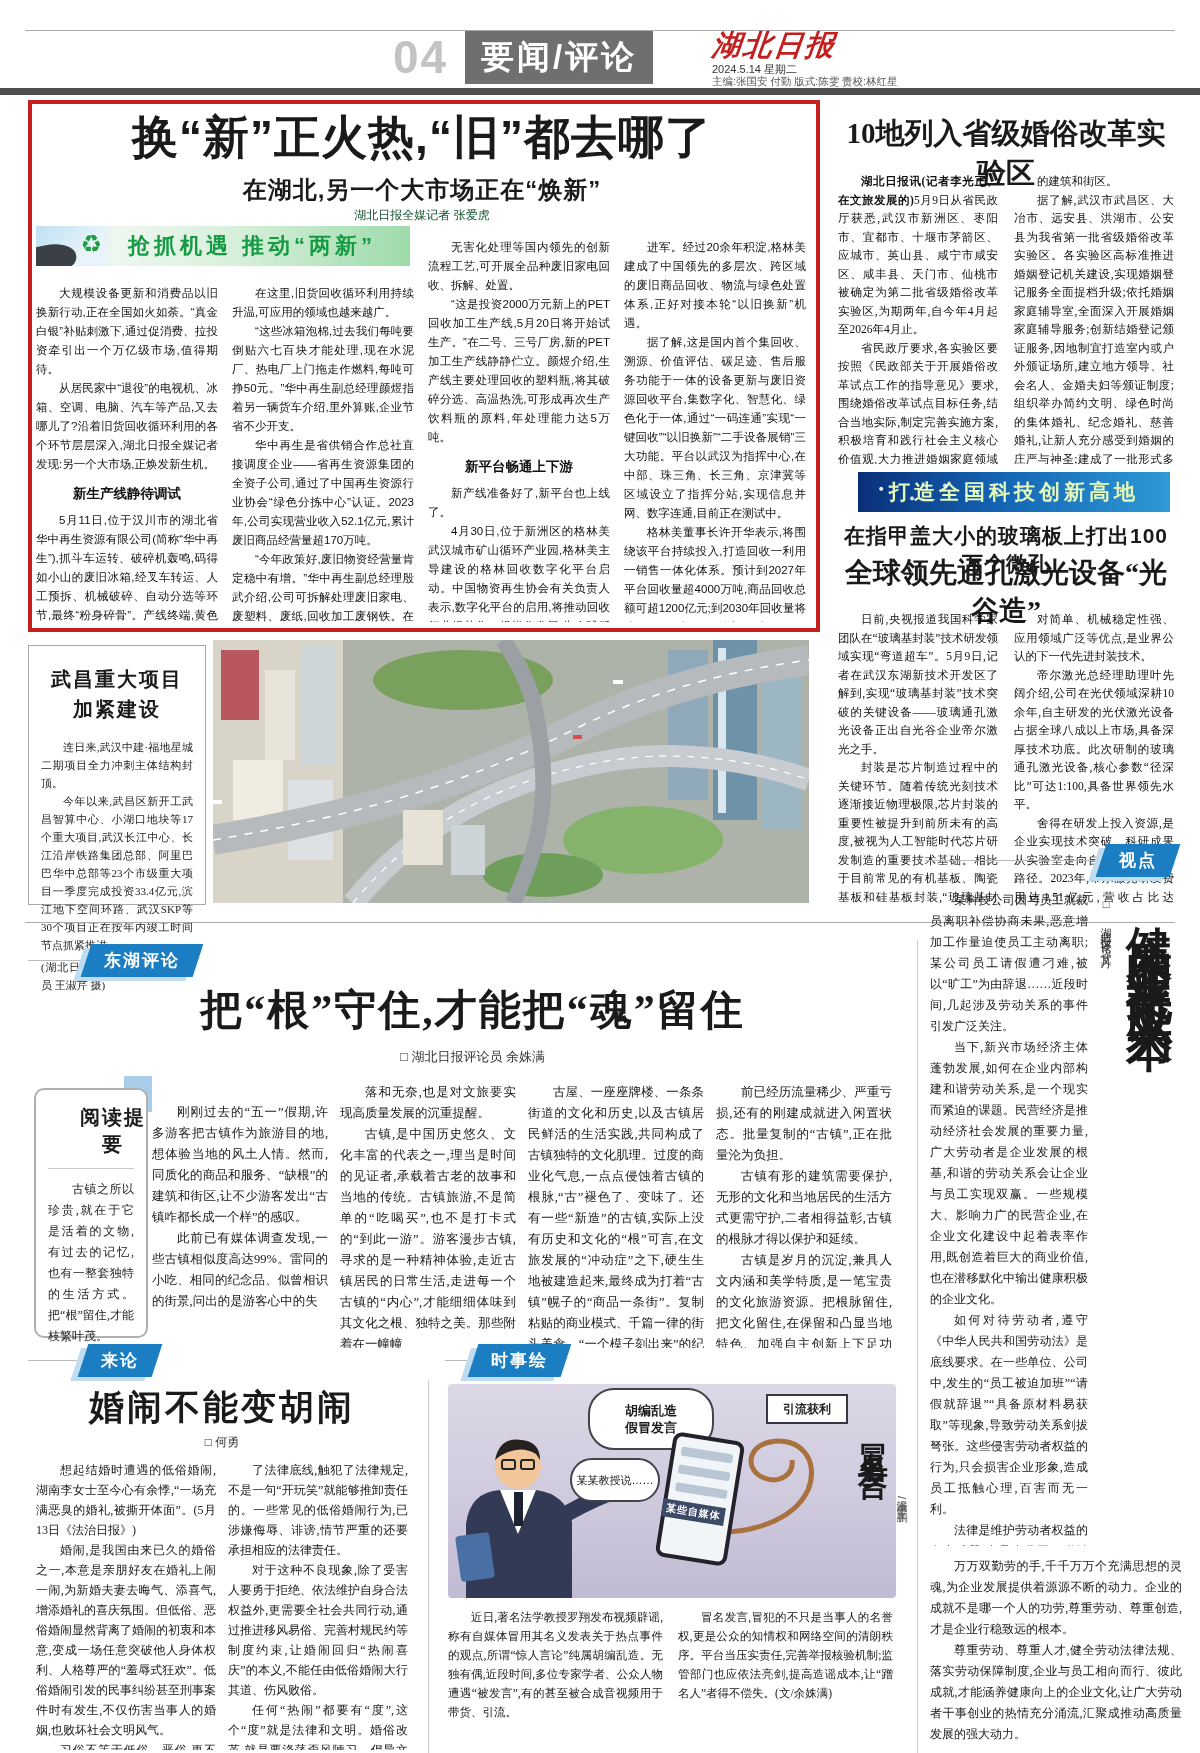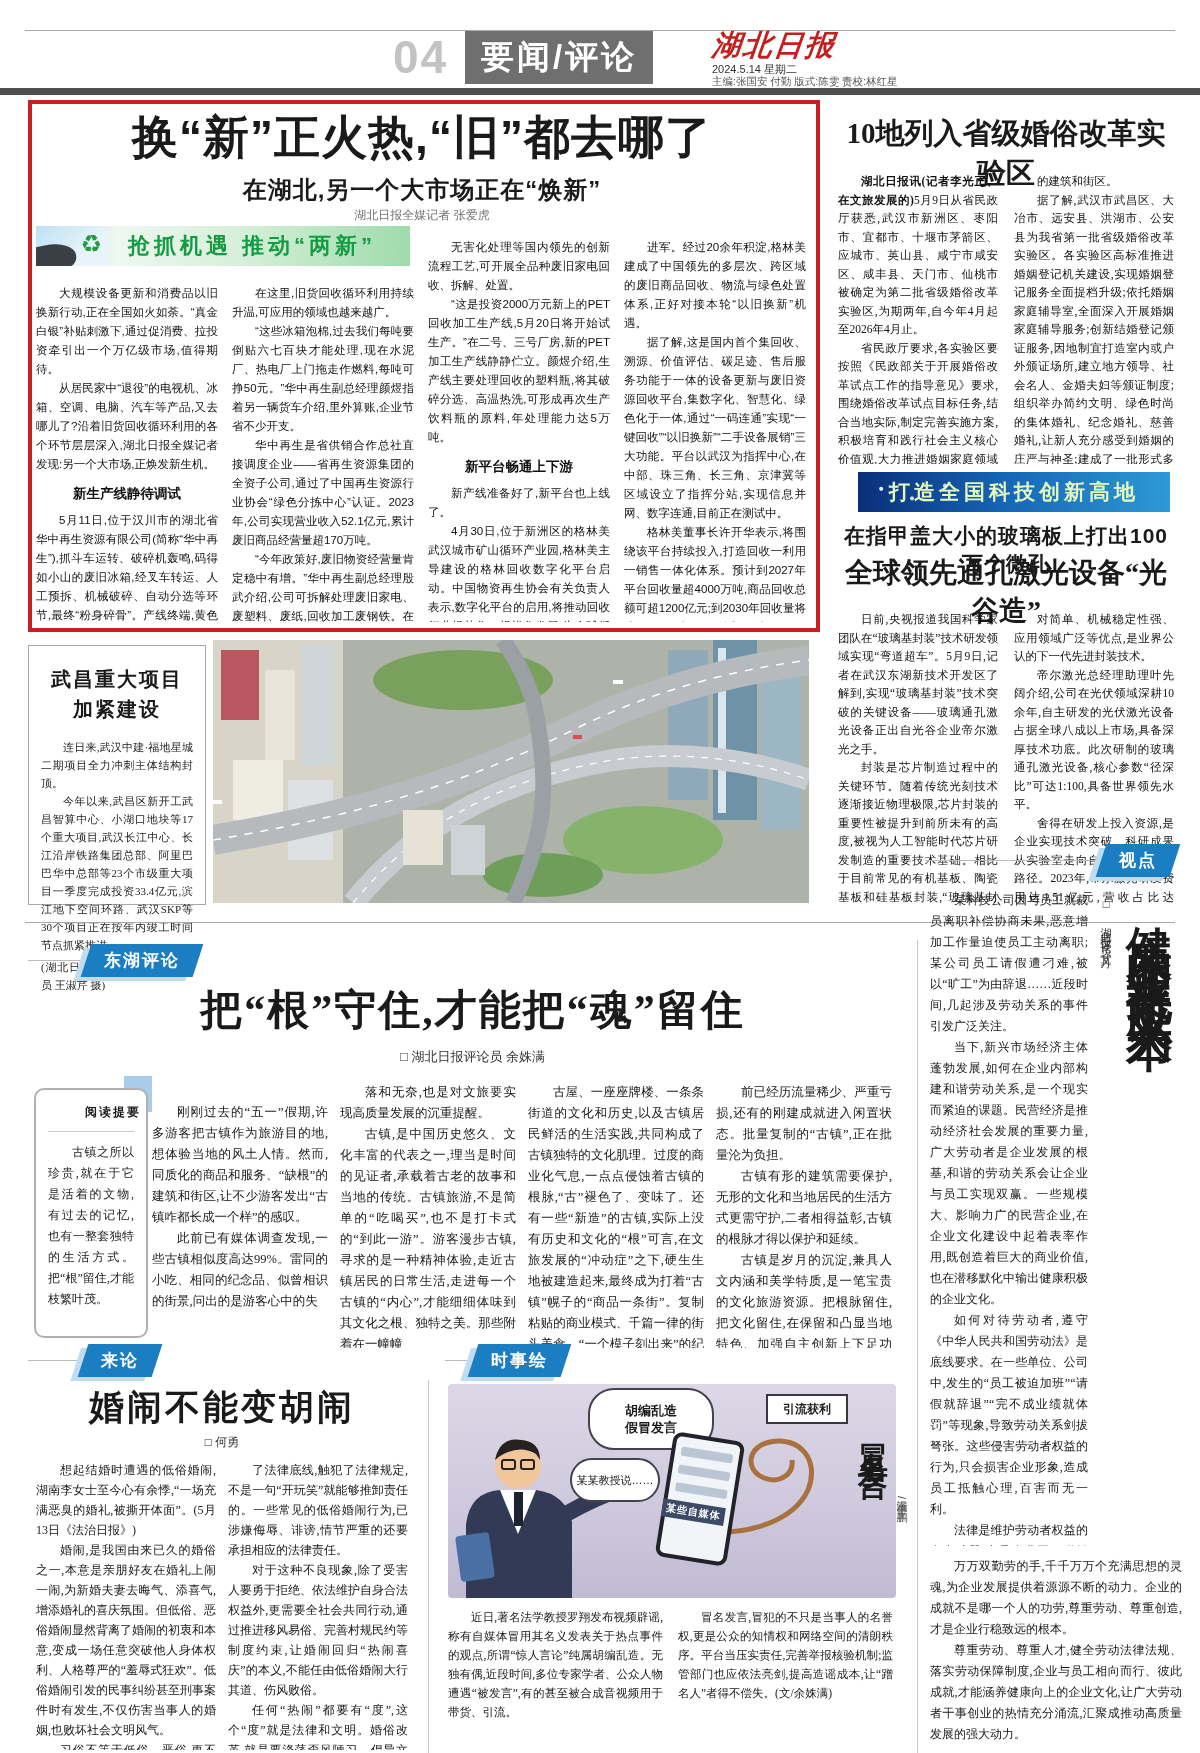--- a/index.html
+++ b/index.html
@@ -13,21 +13,21 @@
   .section-box{background:#6f6f6f;color:#ffffff;font-size:33px;font-weight:900;padding:4px 16px;letter-spacing:3px;}
   .masthead{font-family:"Liberation Serif","DejaVu Serif",serif;font-style:italic;font-weight:900;
             color:#c31f1f;font-size:29px;transform:skewX(-6deg);letter-spacing:2px;}
   .date-line{font-size:11px;color:#333;margin-top:2px;}
   .staff-line{font-size:10.5px;color:#555;margin-top:1px;}
   .dark-band{background:#4f4f4f;}
   
   .red-box{border:4px solid #c5201d;}
   .h-main{font-size:46px;font-weight:900;text-align:center;letter-spacing:1px;line-height:1.1;}
   .h-deck{font-size:24px;font-weight:600;text-align:center;letter-spacing:1px;}
-  .h-byline{font-size:12px;color:#737373;text-align:center;}
+  .h-byline{font-size:12px;color:#14532d;text-align:center;}
   .green-banner{display:flex;align-items:center;background:linear-gradient(90deg,#cfe9f5 0,#eef7f0 22%,#d6efd9 55%,#9edbab 100%);overflow:hidden;}
   .gb-photo{width:72px;height:100%;background:linear-gradient(135deg,#bfe1f2 0,#e8f4fa 70%);position:relative;flex:0 0 auto;}
   .gb-hand{position:absolute;left:-6px;bottom:-4px;width:46px;height:26px;background:#3a3f46;border-radius:4px 60% 10px 4px;transform:rotate(-12deg);}
   .gb-recycle{position:absolute;right:6px;top:4px;color:#1f9d40;font-size:24px;}
   .gb-text{color:#149b43;font-size:22px;font-weight:900;letter-spacing:4px;padding-left:20px;}
   .body-col{font-size:11.5px;line-height:19px;text-align:justify;overflow:hidden;color:#111;}
   .body-col p{margin:0;text-indent:2em;}
   .sub-head{font-size:13.5px;font-weight:900;text-align:center;margin:10px 0 8px 0 !important;text-indent:0 !important;}
   .h-serif{font-family:"Liberation Serif","DejaVu Serif",serif;font-weight:900;text-align:center;}
   .news-col{font-family:"Liberation Serif","DejaVu Serif",serif;font-size:11.5px;line-height:18.5px;
@@ -50,21 +50,21 @@
   .cap-body{font-size:11px;line-height:18px;text-align:justify;color:#222;}
   .cap-body p{margin:0;text-indent:2em;}
   
   .badge-row{display:flex;align-items:center;}
   .badge-line{height:1px;background:#bbbbbb;flex:1 1 auto;}
   .badge{background:#1b7ec3;transform:skewX(-18deg);padding:5px 18px;box-shadow:-6px 4px 0 #bfdcf0;}
   .badge span{display:inline-block;transform:skewX(18deg);color:#fff;font-weight:900;font-size:17px;letter-spacing:2px;}
   
   .sum-box{border:2px solid #b0b0b0;border-radius:10px;background:#fff;z-index:2;}
   .sum-accent{background:#a9cce8;z-index:1;}
-  .sum-title{font-family:"Liberation Serif","DejaVu Serif",serif;font-weight:900;font-size:12px;text-align:center;letter-spacing:2px;margin-top:14px;padding-left:44px;}
+  .sum-title{font-family:"Liberation Serif","DejaVu Serif",serif;font-weight:900;font-size:20px;text-align:center;letter-spacing:2px;margin-top:14px;padding-left:44px;}
   .sum-div{height:1px;background:#c9c9c9;margin:10px 12px;}
   .sum-body{font-size:12px;line-height:21px;text-align:justify;padding:0 12px;color:#222;}
   .sum-body p{margin:0;text-indent:2em;}
   .op-col{font-family:"Liberation Serif","DejaVu Serif",serif;font-size:12.5px;line-height:21px;text-align:justify;overflow:hidden;color:#181818;}
   .op-col p{margin:0;text-indent:2em;}
   .byline-sm{font-size:13px;text-align:center;color:#333;}
   
   .vert{writing-mode:vertical-rl;}
   .v-head{font-family:"Liberation Serif","DejaVu Serif",serif;font-weight:900;font-size:46px;letter-spacing:9px;line-height:1.2;}
   .v-byline{font-size:11px;color:#333;letter-spacing:3px;}
@@ -316,21 +316,21 @@
 
   <div class="abs badge-row" style="left:925px;top:844px;width:250px;">
     <div class="badge-line"></div>
     <div class="badge"><span>视点</span></div>
   </div>
   <div class="abs vert v-head" style="left:1122px;top:890px;height:662px;">健康的企业文化应以人为本</div>
   <div class="abs vert v-byline" style="left:1098px;top:898px;height:240px;">□ 湖北日报评论员 艾丹</div>
   <div class="abs op-col" style="left:930px;top:890px;width:158px;height:656px;font-size:12px;">
       <p>某科技公司因与员工就裁员离职补偿协商未果,恶意增加工作量迫使员工主动离职;某公司员工请假遭刁难,被以“旷工”为由辞退……近段时间,几起涉及劳动关系的事件引发广泛关注。</p>
       <p>当下,新兴市场经济主体蓬勃发展,如何在企业内部构建和谐劳动关系,是一个现实而紧迫的课题。民营经济是推动经济社会发展的重要力量,广大劳动者是企业发展的根基,和谐的劳动关系会让企业与员工实现双赢。一些规模大、影响力广的民营企业,在企业文化建设中起着表率作用,既创造着巨大的商业价值,也在潜移默化中输出健康积极的企业文化。</p>
-      <p>如何对待劳动者,遵守《中华人民共和国劳动法》是底线要求。在一些单位、公司中,发生的“员工被迫加班”“请假就辞退”“完不成业绩就体罚”等现象,导致劳动关系剑拔弩张。这些侵害劳动者权益的行为,只会损害企业形象,造成员工抵触心理,百害而无一利。</p>
+      <p>如何对待劳动者,遵守《中华人民共和国劳动法》是底线要求。在一些单位、公司中,发生的“员工被迫加班”“请假就辞退”“具备原材料易获取”等现象,导致劳动关系剑拔弩张。这些侵害劳动者权益的行为,只会损害企业形象,造成员工抵触心理,百害而无一利。</p>
       <p>法律是维护劳动者权益的有力武器,也是企业不可碰触的底线。建立和谐劳动关系,并不止于守好法律底线,还应有以人为本的追求。企业做得再大,功劳都不能归功于个别人,而是千千</p>
     </div>
   <div class="abs op-col" style="left:930px;top:1556px;width:252px;height:192px;font-size:12px;">
       <p>万万双勤劳的手,千千万万个充满思想的灵魂,为企业发展提供着源源不断的动力。企业的成就不是哪一个人的功劳,尊重劳动、尊重创造,才是企业行稳致远的根本。</p>
       <p>尊重劳动、尊重人才,健全劳动法律法规、落实劳动保障制度,企业与员工相向而行、彼此成就,才能涵养健康向上的企业文化,让广大劳动者干事创业的热情充分涌流,汇聚成推动高质量发展的强大动力。</p>
     </div>
 
 </div>
 
 </body></html>

